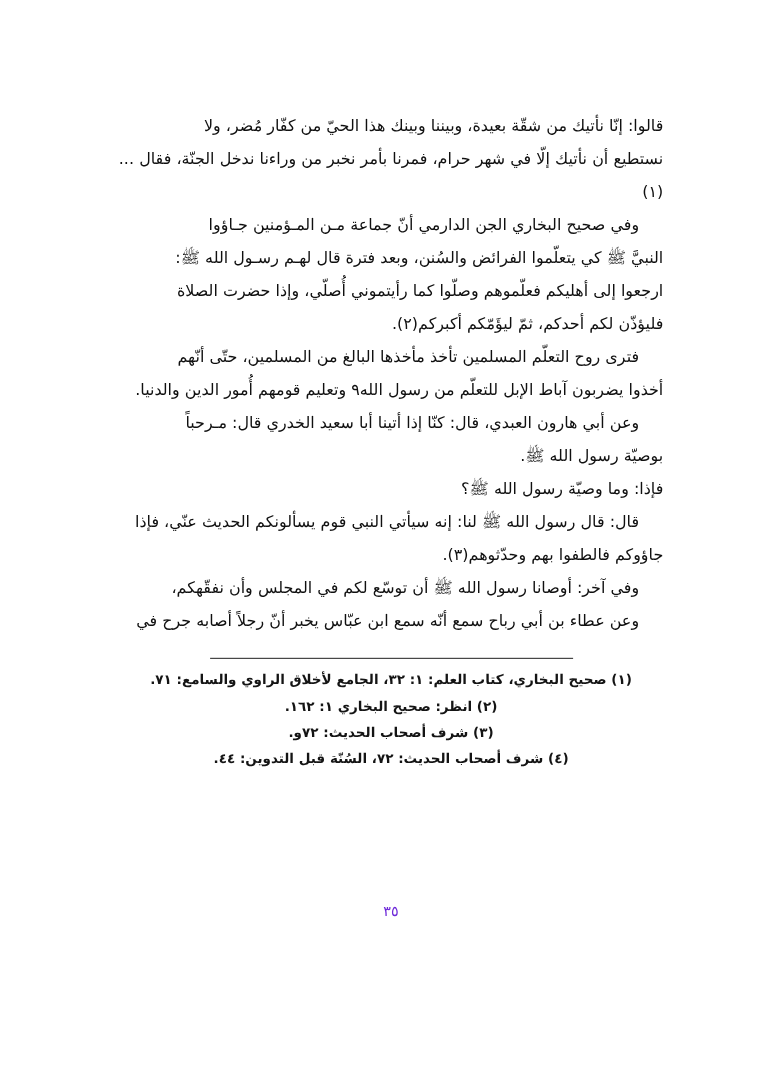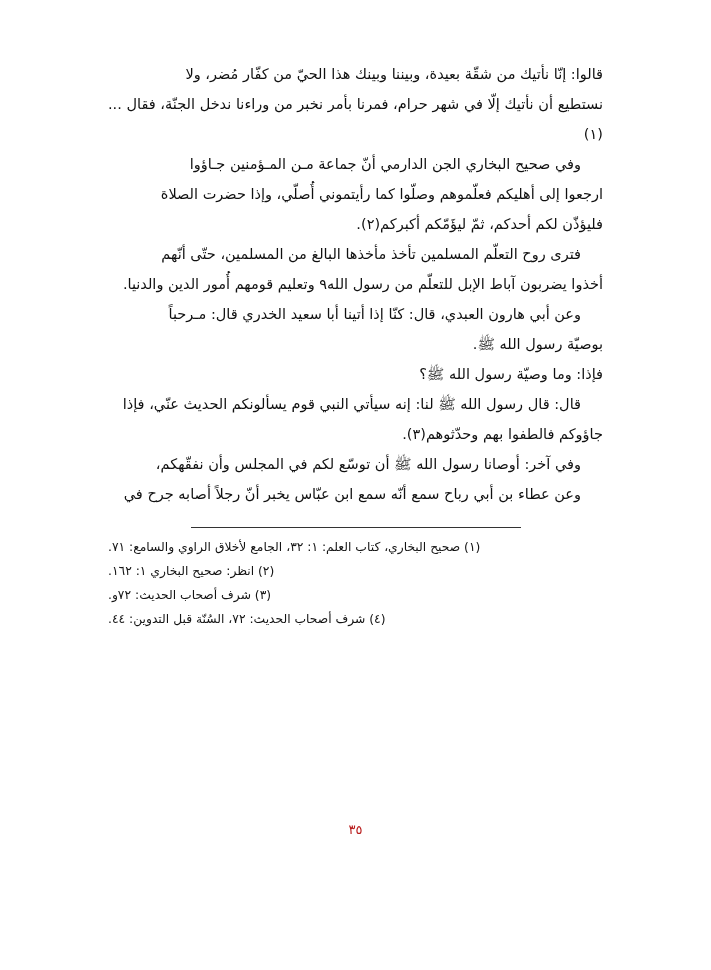--- a/index.html
+++ b/index.html
@@ -12,21 +12,21 @@
     background: #ffffff;
     font-family: "DejaVu Sans", "Liberation Sans", sans-serif;
     color: #111111;
     overflow: hidden;
   }
   .page {
     position: relative;
     width: 711px;
     height: 879px;
     box-sizing: border-box;
-    padding: 59px 108px 40px 108px;
+    padding: 100px 108px 40px 108px;
   }
   .body-text {
     direction: rtl;
     text-align: justify;
     font-size: 14.5px;
     line-height: 2.07;
     color: #101010;
   }
   p.para {
     margin: 0 0 0 0;
@@ -46,41 +46,43 @@
     border-top: 0.9px solid #333333;
   }
   .footnotes {
     direction: rtl;
     font-size: 12.3px;
     line-height: 1.95;
     color: #141414;
   }
   .footnotes .fn {
     margin: 0;
-    text-align: left;
+    text-align: center;
+    font-weight: bold;
   }
   .page-number {
     position: absolute;
     left: 0;
     right: 0;
     bottom: 42px;
     text-align: center;
     font-size: 13px;
-    color: #b91c1c;
+    color: #6d28d9;
   }
 </style>
 </head>
 <body>
 
 <div class="page">
 
   <div class="body-text">
     <p class="para">قالوا: إنّا نأتيك من شقّة بعيدة، وبيننا وبينك هذا الحيّ من كفّار مُضر، ولا</p>
     <p class="para">نستطيع أن نأتيك إلّا في شهر حرام، فمرنا بأمر نخبر من وراءنا ندخل الجنّة، فقال ...(١)</p>
     <p class="para indent">وفي صحيح البخاري الجن الدارمي أنّ جماعة مـن المـؤمنين جـاؤوا</p>
+    <p class="para">النبيَّ ﷺ كي يتعلّموا الفرائض والسُنن، وبعد فترة قال لهـم رسـول الله ﷺ:</p>
     <p class="para">ارجعوا إلى أهليكم فعلّموهم وصلّوا كما رأيتموني أُصلّي، وإذا حضرت الصلاة</p>
     <p class="para center">فليؤذّن لكم أحدكم، ثمّ ليؤَمّكم أكبركم(٢).</p>
     <p class="para indent">فترى روح التعلّم المسلمين تأخذ مأخذها البالغ من المسلمين، حتّى أنّهم</p>
     <p class="para">أخذوا يضربون آباط الإبل للتعلّم من رسول الله٩ وتعليم قومهم أُمور الدين والدنيا.</p>
     <p class="para indent">وعن أبي هارون العبدي، قال: كنّا إذا أتينا أبا سعيد الخدري قال: مـرحباً</p>
     <p class="para">بوصيّة رسول الله ﷺ.</p>
     <p class="para center">فإذا: وما وصيّة رسول الله ﷺ؟</p>
     <p class="para indent">قال: قال رسول الله ﷺ لنا: إنه سيأتي النبي قوم يسألونكم الحديث عنّي، فإذا</p>
     <p class="para center">جاؤوكم فالطفوا بهم وحدّثوهم(٣).</p>
     <p class="para indent">وفي آخر: أوصانا رسول الله ﷺ أن توسّع لكم في المجلس وأن نفقّهكم،</p>

